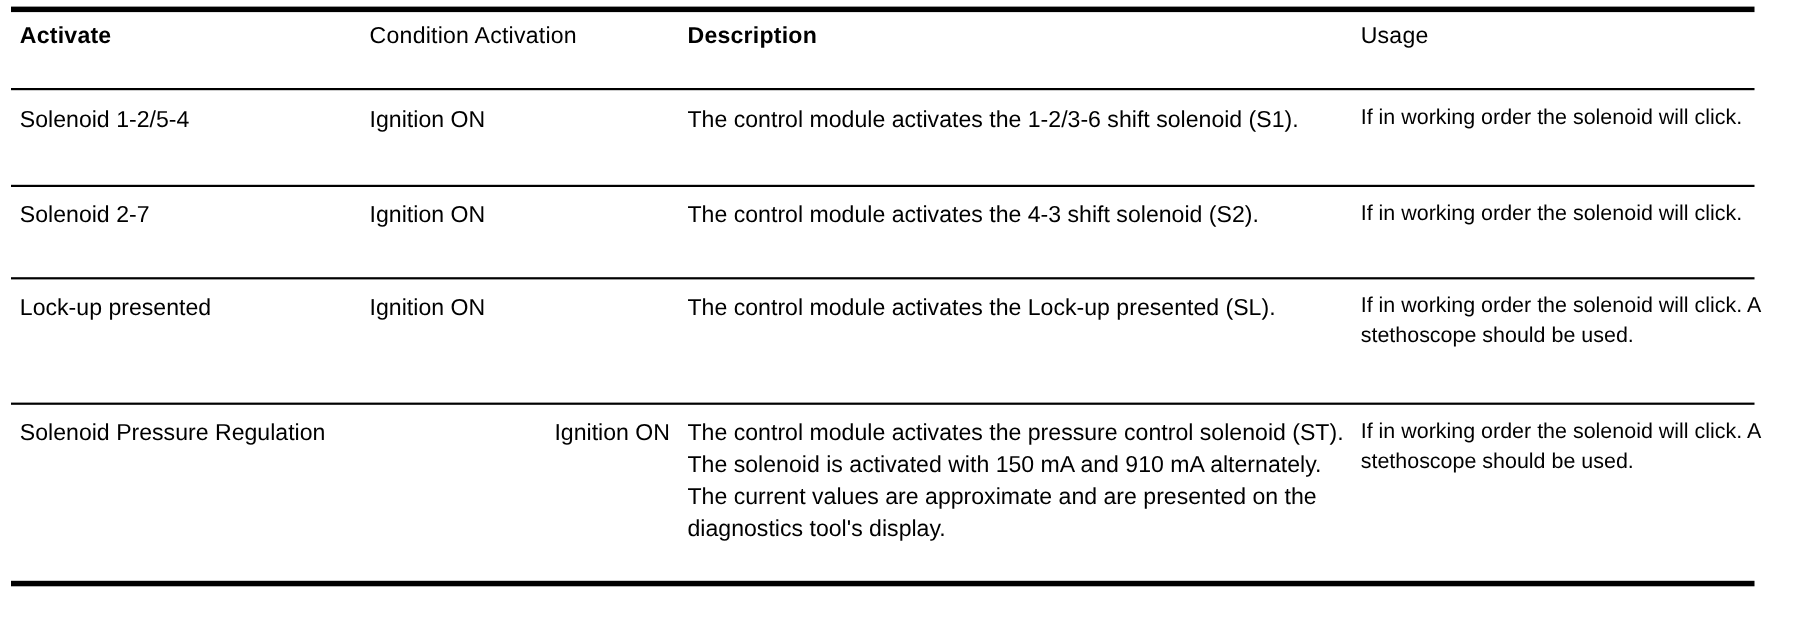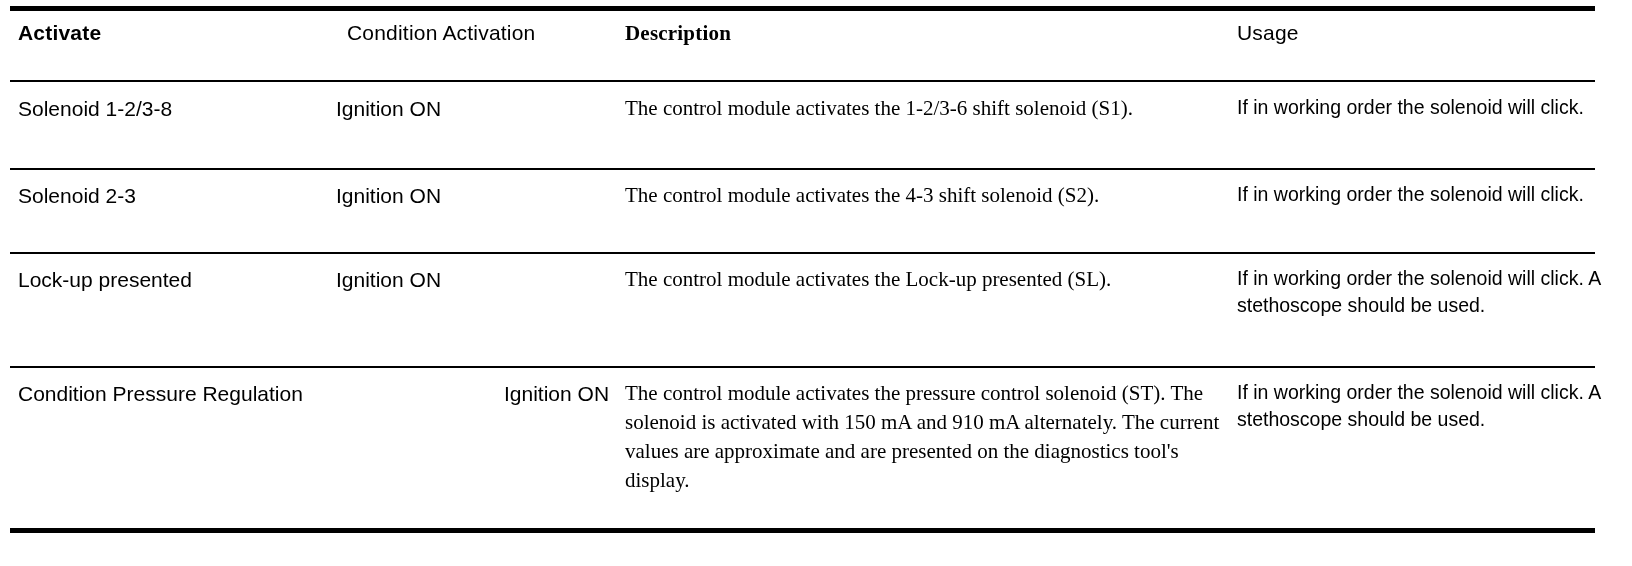--- a/index.html
+++ b/index.html
@@ -55,35 +55,35 @@
 
   .cell {
     position: absolute;
     top: 0;
     box-sizing: border-box;
     white-space: pre-line;
   }
 
   .col-activate   { left: 18px;   width: 318px; }
   .col-condition  { left: 336px;  width: 288px; }
-  .col-desc       { left: 625px;  width: 612px; font-family: Liberation Serif, serif; }
+  .col-desc       { left: 625px;  width: 612px; }
   .col-usage      { left: 1237px; width: 370px; }
 
   
   .row-header { top: 20px; }
   .row-header .cell {
     font-size: 21px;
     line-height: 26px;
     letter-spacing: 0.2px;
   }
   .row-header .col-activate,
   .row-header .col-desc { font-weight: bold; }
   .row-header .col-condition,
   .row-header .col-usage { font-weight: normal; }
-  .row-header .col-condition { left: 347px; }
+  .row-header .col-condition { left: 336px; }
   .row-header .col-usage { left: 1237px; }
 
   
   .row-body .cell {
     font-size: 21px;
     line-height: 29px;
     font-weight: normal;
   }
   .row-body .col-usage {
     font-size: 19.5px;
@@ -117,41 +117,41 @@
   <div class="table">
 
     <div class="row row-header">
       <div class="cell col-activate">Activate</div>
       <div class="cell col-condition">Condition Activation</div>
       <div class="cell col-desc">Description</div>
       <div class="cell col-usage">Usage</div>
     </div>
 
     <div class="row row-body row-1">
-      <div class="cell col-activate">Solenoid 1-2/3-8</div>
+      <div class="cell col-activate">Solenoid 1-2/5-4</div>
       <div class="cell col-condition">Ignition ON</div>
       <div class="cell col-desc">The control module activates the 1-2/3-6 shift solenoid (S1).</div>
       <div class="cell col-usage">If in working order the solenoid will click.</div>
     </div>
 
     <div class="row row-body row-2">
-      <div class="cell col-activate">Solenoid 2-3</div>
+      <div class="cell col-activate">Solenoid 2-7</div>
       <div class="cell col-condition">Ignition ON</div>
       <div class="cell col-desc">The control module activates the 4-3 shift solenoid (S2).</div>
       <div class="cell col-usage">If in working order the solenoid will click.</div>
     </div>
 
     <div class="row row-body row-3">
       <div class="cell col-activate">Lock-up presented</div>
       <div class="cell col-condition">Ignition ON</div>
       <div class="cell col-desc">The control module activates the Lock-up presented (SL).</div>
       <div class="cell col-usage">If in working order the solenoid will click. A stethoscope should be used.</div>
     </div>
 
     <div class="row row-body row-4">
-      <div class="cell col-activate">Condition Pressure Regulation</div>
+      <div class="cell col-activate">Solenoid Pressure Regulation</div>
       <div class="cell col-condition">Ignition ON</div>
       <div class="cell col-desc">The control module activates the pressure control solenoid (ST). The solenoid is activated with 150 mA and 910 mA alternately. The current values are approximate and are presented on the diagnostics tool's display.</div>
       <div class="cell col-usage">If in working order the solenoid will click. A stethoscope should be used.</div>
     </div>
 
   </div>
 </div>
 
 </body></html>

